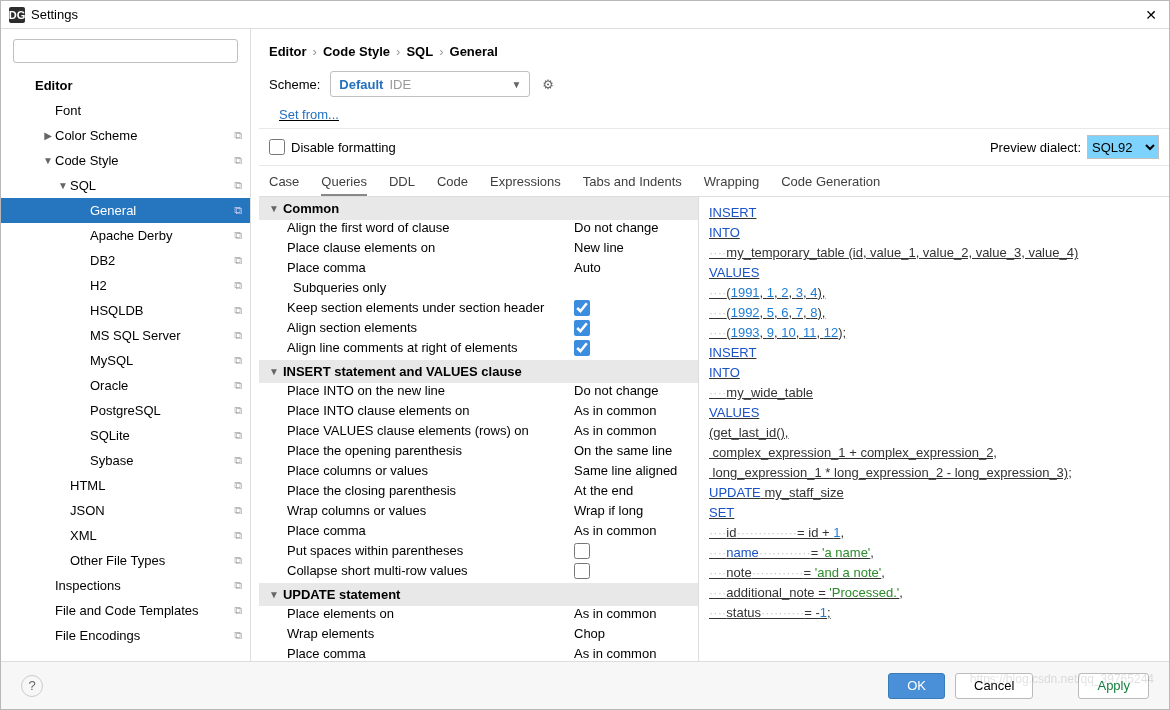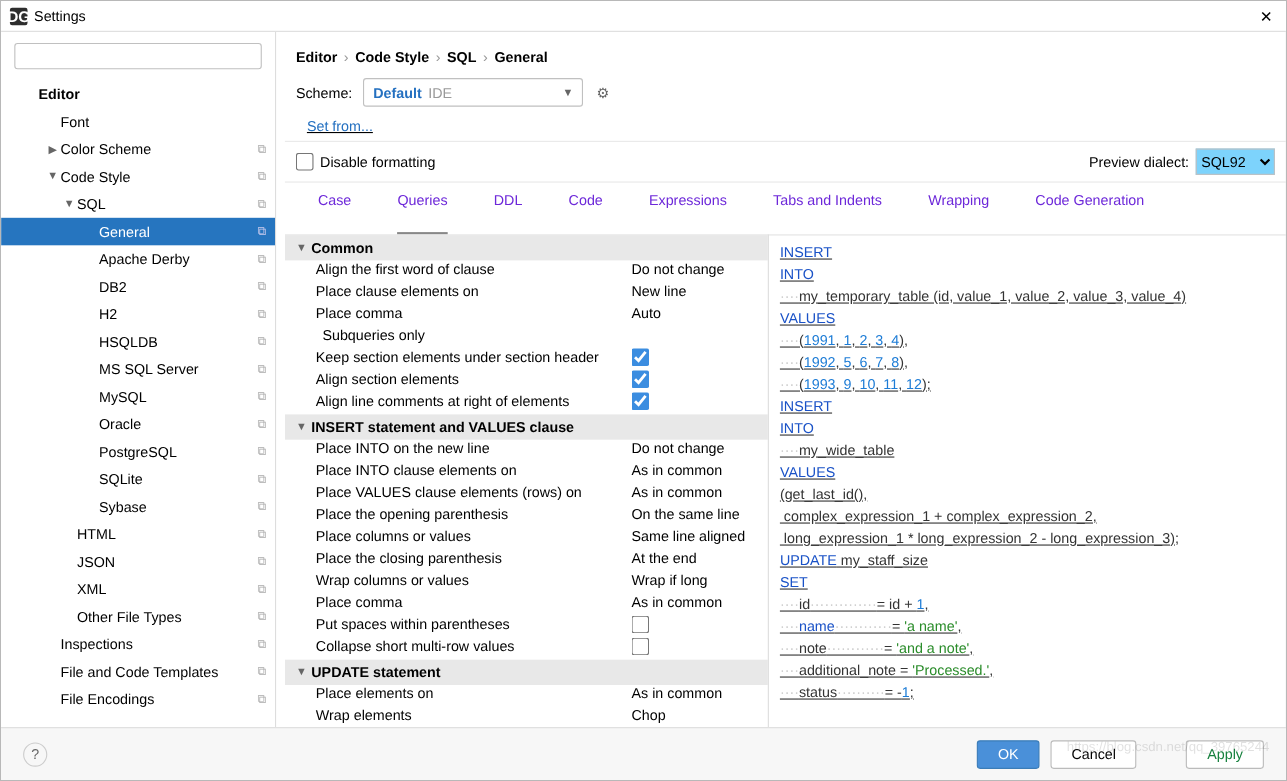--- a/index.html
+++ b/index.html
@@ -1,19 +1,19 @@
 <!DOCTYPE html>
 <html><head>
 <meta charset="utf-8">
 <style>
 * { box-sizing: border-box; margin: 0; padding: 0; font-family: "Segoe UI", Arial, sans-serif; font-size: 13px; }
 body { width: 1170px; height: 710px; background: #f0f0f0; overflow: hidden; }
 .window { width: 1170px; height: 710px; background: #fff; border: 1px solid #b8b8b8; display: flex; flex-direction: column; }
 .title-bar { height: 28px; background: #fff; display: flex; align-items: center; padding: 0 8px; border-bottom: 1px solid #ddd; }
-.title-bar .dg-icon { width: 16px; height: 16px; background: #2d2d2d; color: #fff; font-size: 14px; font-weight: bold; display: flex; align-items: center; justify-content: center; border-radius: 2px; margin-right: 6px; }
+.title-bar .dg-icon { width: 16px; height: 16px; background: #2d2d2d; color: #fff; font-size: 11px; font-weight: bold; display: flex; align-items: center; justify-content: center; border-radius: 2px; margin-right: 6px; }
 .title-bar .title { flex: 1; }
 .title-bar .close { font-size: 14px; cursor: pointer; padding: 0 4px; }
 .body { flex: 1; display: flex; overflow: hidden; }
 .sidebar { width: 250px; border-right: 1px solid #ddd; display: flex; flex-direction: column; background: #fff; }
 .search-row { padding: 10px 12px; }
 .search-input { width: 100%; height: 24px; border: 1px solid #c0c0c0; border-radius: 3px; padding: 0 6px 0 22px; position: relative; }
 .search-wrap { position: relative; }
 .search-wrap .mag { position: absolute; left: 6px; top: 5px; color: #888; font-size: 12px; }
 .tree { flex: 1; overflow-y: auto; padding-bottom: 8px; }
 .tree-item { height: 25px; display: flex; align-items: center; padding-right: 8px; cursor: pointer; }
@@ -37,21 +37,21 @@
 .scheme-select .ide { color: #999; }
 .scheme-select .chev { margin-left: auto; color: #666; font-size: 10px; }
 .gear { margin-left: 12px; color: #666; cursor: pointer; }
 .setfrom-row { text-align: left; padding: 0 20px 6px; text-decoration: underline; }
 .setfrom-row a { color: #2470c0; text-decoration: none; cursor: pointer; }
 .toolbar-row { display: flex; align-items: center; padding: 6px 10px; border-top: 1px solid #e8e8e8; border-bottom: 1px solid #e8e8e8; }
 .toolbar-row input.cb { margin-right: 6px; width: 16px; height: 16px; }
 .preview-dialect { margin-left: auto; display: flex; align-items: center; }
 .preview-dialect select { height: 24px; border: 1px solid #c0c0c0; margin-left: 6px; background: #7dd3fc; width: 72px; }
 .tabs { display: flex; padding: 8px 10px 0; gap: 22px; }
-.tab { padding-bottom: 22px; cursor: pointer; color: #6d28d9; margin-left: 20px; }
+.tab { padding-bottom: 5px; cursor: pointer; color: #404040; }
 .tab.active { border-bottom: 2px solid #888; }
 .split { flex: 1; display: flex; overflow: hidden; }
 .options { width: 440px; overflow-y: auto; border-right: 1px solid #ddd; border-top: 1px solid #ddd; }
 .group-header { background: #e8e8e8; font-weight: bold; padding: 4px 10px; display: flex; align-items: center; }
 .group-header .arr { color: #666; margin-right: 4px; font-size: 10px; }
 .opt-row { display: flex; height: 20px; padding-left: 28px; }
 .opt-row .label { flex: 1; }
 .opt-row .val { width: 130px; padding-left: 6px; }
 .opt-row input.cb { width: 16px; height: 16px; accent-color: #3b8de0; }
 .preview { flex: 1; overflow: auto; padding: 6px 10px; font-family: Consolas, "Courier New", monospace; font-size: 13px; line-height: 20px; white-space: pre; color: #333; border-top: 1px solid #ddd; text-decoration: underline; }

